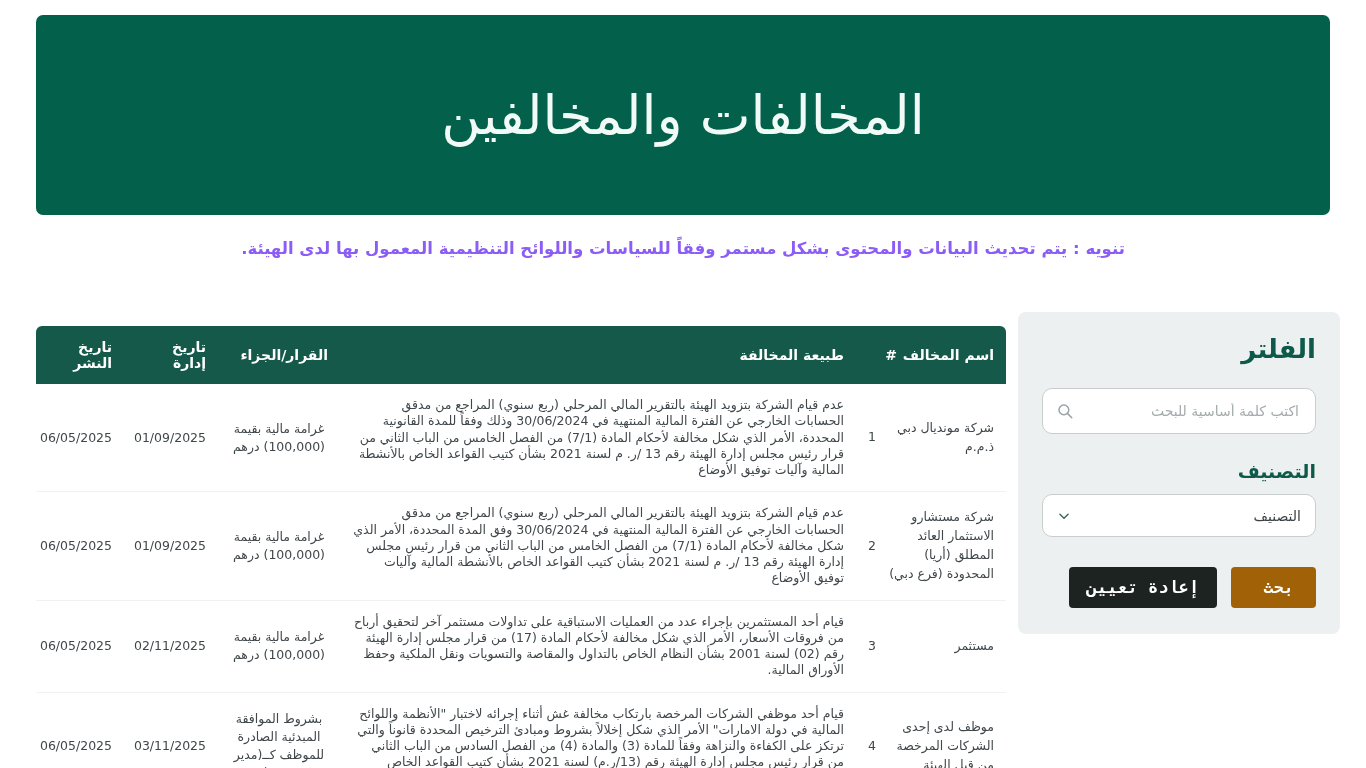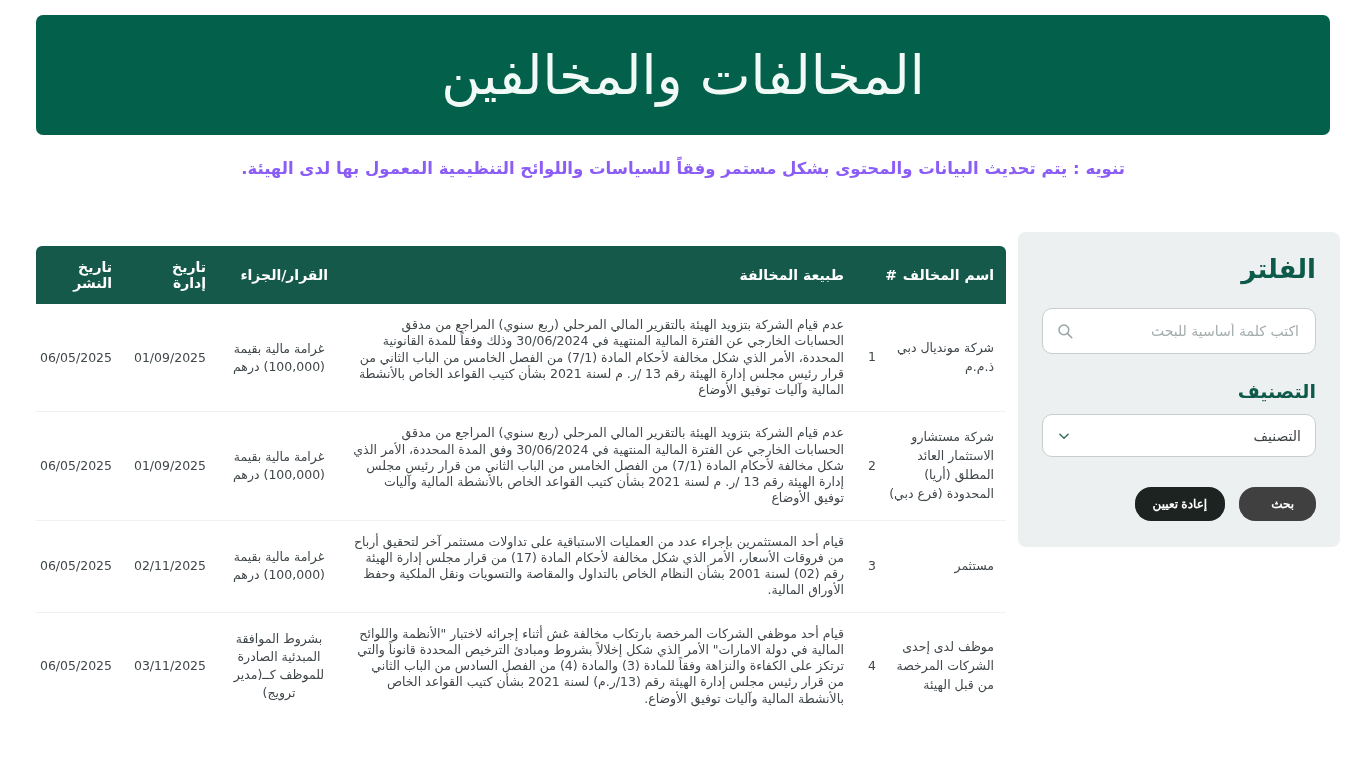--- a/index.html
+++ b/index.html
@@ -5,21 +5,21 @@
   * { box-sizing: border-box; margin: 0; padding: 0; }
   html, body {
     width: 1366px; height: 768px; overflow: hidden;
     background: #ffffff;
     font-family: "DejaVu Sans", "Liberation Sans", sans-serif;
     direction: rtl;
   }
   
   .banner {
     margin: 15px 36px 0 36px;
-    height: 120px;
+    height: 200px;
     background: #03604a;
     border-radius: 7px;
     display: flex; align-items: center; justify-content: center;
   }
   .banner h1 {
     color: #f2faf7;
     font-size: 54px;
     font-weight: 400;
     letter-spacing: 0;
   }
@@ -130,29 +130,29 @@
   }
   .select-box .select-value { font-size: 14px; color: #3c4244; }
   .chevron-icon { width: 14px; height: 14px; color: #3c6b5c; }
   .filter-buttons {
     display: flex;
     gap: 14px;
     margin-top: 30px;
   }
   .btn {
     border: none;
-    border-radius: 16px;
-    font-family: Liberation Sans, sans-serif;
-    font-size: 12px;
+    border-radius: 4px;
+    font-family: Liberation Mono, monospace;
+    font-size: 17px;
     font-weight: bold;
     color: #ffffff;
     padding: 10px 22px;
     cursor: pointer;
   }
-  .btn-search { background: #404040; padding-left: 32px; }
+  .btn-search { background: #a16207; padding-left: 32px; }
   .btn-reset  { background: #1d2321; padding: 10px 18px; }
 </style>
 </head>
 <body>
 
 <header class="banner">
   <h1>المخالفات والمخالفين</h1>
 </header>
 
 <p class="notice">تنويه : يتم تحديث البيانات والمحتوى بشكل مستمر وفقاً للسياسات واللوائح التنظيمية المعمول بها لدى الهيئة.</p>

